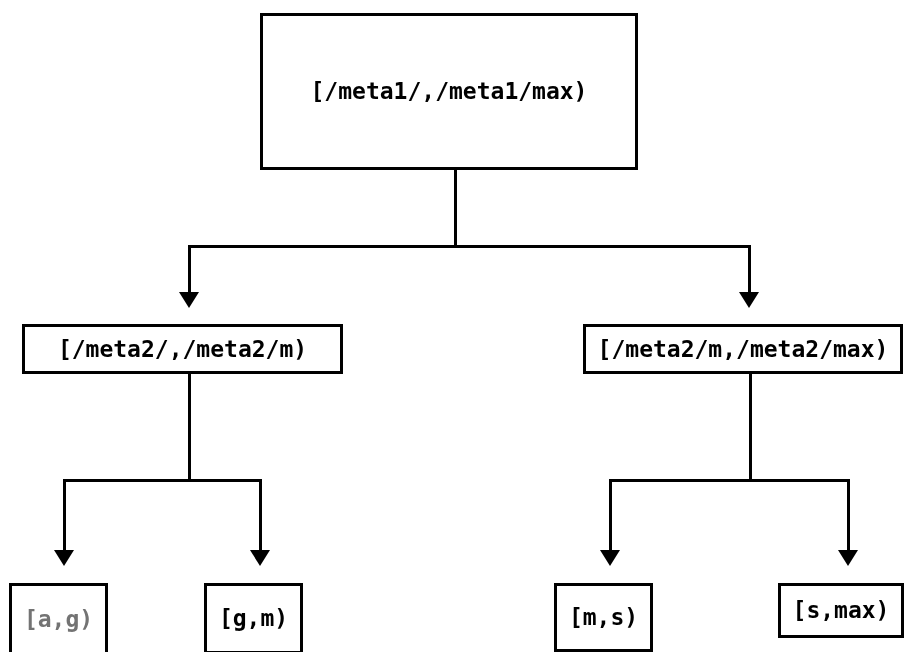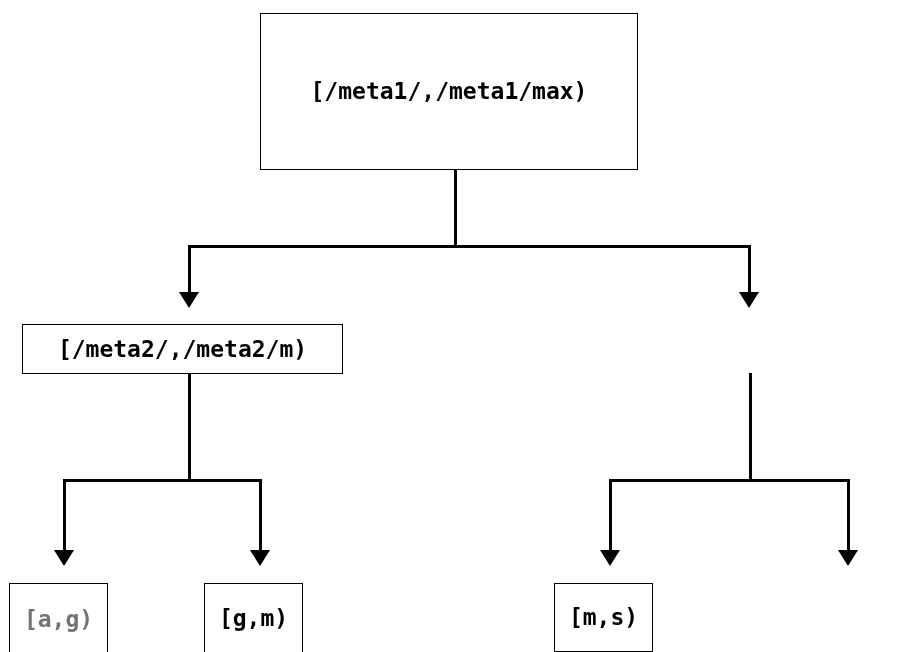--- a/index.html
+++ b/index.html
@@ -11,21 +11,21 @@
     position: relative;
     width: 912px;
     height: 652px;
     background: #ffffff;
     overflow: hidden;
     font-family: "DejaVu Sans Mono", "Liberation Mono", monospace;
   }
   .node {
     position: absolute;
     box-sizing: border-box;
-    border: 1px solid #0369a1;
+    border: 3px solid #0369a1;
     background: #ffffff;
     display: flex;
     align-items: center;
     justify-content: center;
     font-family: "DejaVu Sans Mono", "Liberation Mono", monospace;
     font-weight: bold;
     font-size: 23px;
     color: #000000;
     white-space: pre;
     line-height: 1;
@@ -60,16 +60,18 @@
     <div class="edge-seg" style="left: 608.5px; top: 478.5px; width: 3px; height: 72px; background: rgb(0, 0, 0);"></div>
     <div class="edge-seg" style="left: 846.5px; top: 478.5px; width: 3px; height: 72px; background: rgb(0, 0, 0);"></div>
     <div class="arrowhead" style="left: 179px; top: 292px; border-left-width: 10px; border-right-width: 10px; border-top-width: 16px; border-top-color: rgb(0, 0, 0);"></div>
     <div class="arrowhead" style="left: 739px; top: 292px; border-left-width: 10px; border-right-width: 10px; border-top-width: 16px; border-top-color: rgb(0, 0, 0);"></div>
     <div class="arrowhead" style="left: 54px; top: 550px; border-left-width: 10px; border-right-width: 10px; border-top-width: 16px; border-top-color: rgb(0, 0, 0);"></div>
     <div class="arrowhead" style="left: 250px; top: 550px; border-left-width: 10px; border-right-width: 10px; border-top-width: 16px; border-top-color: rgb(0, 0, 0);"></div>
     <div class="arrowhead" style="left: 600px; top: 550px; border-left-width: 10px; border-right-width: 10px; border-top-width: 16px; border-top-color: rgb(0, 0, 0);"></div>
     <div class="arrowhead" style="left: 838px; top: 550px; border-left-width: 10px; border-right-width: 10px; border-top-width: 16px; border-top-color: rgb(0, 0, 0);"></div>
     <div class="node" style="left: 260px; top: 13px; width: 378px; height: 157px; border-color: rgb(0, 0, 0); color: rgb(0, 0, 0);">[/meta1/,/meta1/max)</div>
     <div class="node" style="left: 22px; top: 324px; width: 321px; height: 50px; border-color: rgb(0, 0, 0); color: rgb(0, 0, 0); text-align: center;">[/meta2/,/meta2/m)</div>
+    <div class="node" style="left: 583px; top: 324px; width: 320px; height: 50px; border-color: rgb(0, 0, 0); color: rgb(0, 0, 0);">[/meta2/m,/meta2/max)</div>
     <div class="node" style="left: 9px; top: 583px; width: 99px; height: 72px; border-color: rgb(0, 0, 0); color: #737373;">[a,g)</div>
     <div class="node" style="left: 204px; top: 583px; width: 99px; height: 71px; border-color: rgb(0, 0, 0); color: rgb(0, 0, 0);">[g,m)</div>
     <div class="node" style="left: 554px; top: 583px; width: 99px; height: 69px; border-color: rgb(0, 0, 0); color: rgb(0, 0, 0);">[m,s)</div>
+    <div class="node" style="left: 778px; top: 583px; width: 126px; height: 55px; border-color: rgb(0, 0, 0); color: rgb(0, 0, 0);">[s,max)</div>
   </div>
 
 </body></html>

